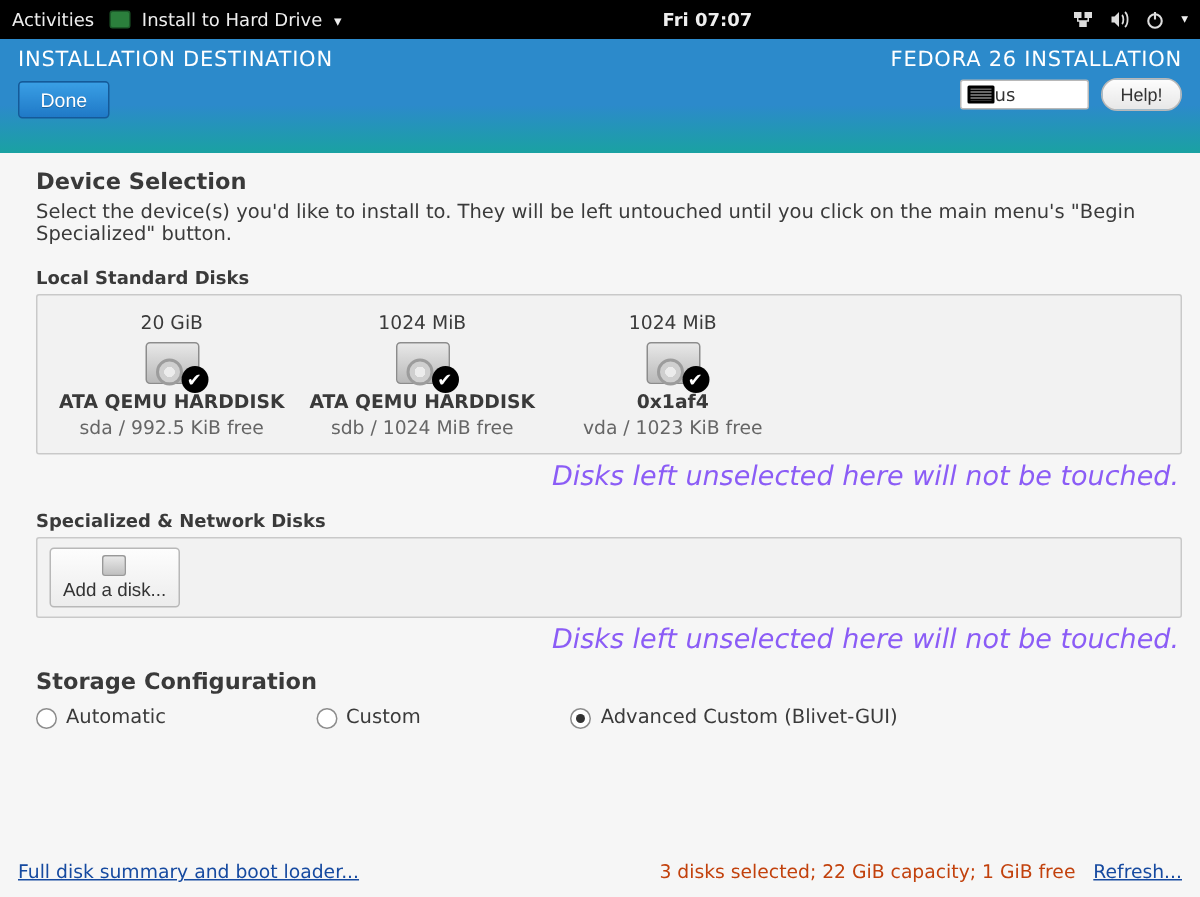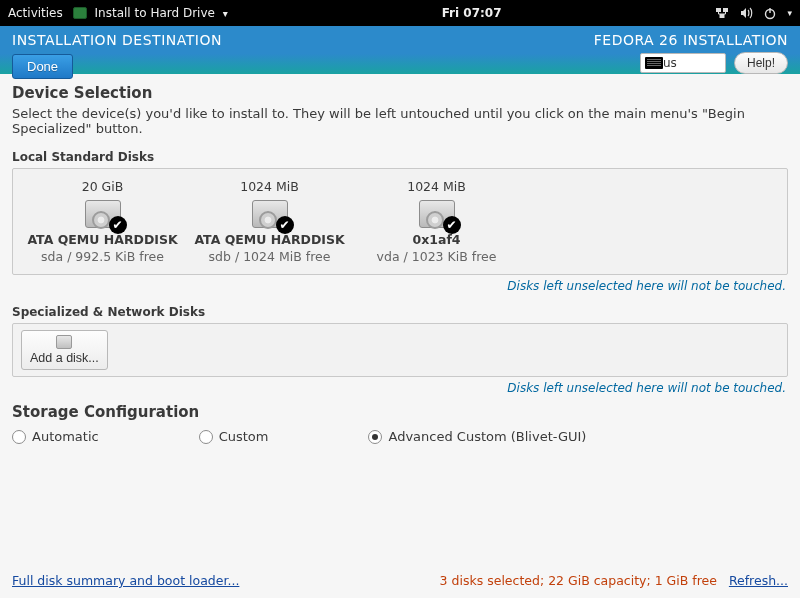--- a/index.html
+++ b/index.html
@@ -8,49 +8,49 @@
 
   
   .topbar { height:26px; background:#000; color:#eee; display:flex; align-items:center; padding:0 8px; font-size:12px; }
   .topbar .left { display:flex; align-items:center; gap:10px; }
   .topbar .center { flex:1; text-align:center; font-weight:600; }
   .topbar .right { display:flex; align-items:center; gap:10px; }
   .topbar .dd::after { content:"▾"; margin-left:4px; font-size:10px; }
   .topbar svg { display:block; }
 
   
-  .banner { height:48px; background:linear-gradient(to bottom,#2c8acb 0%,#2c8acb 58%,#1aa2a2 100%); color:#fff; display:flex; align-items:flex-start; justify-content:space-between; padding:6px 12px 0 12px; }
+  .banner { height:76px; background:linear-gradient(to bottom,#2c8acb 0%,#2c8acb 58%,#1aa2a2 100%); color:#fff; display:flex; align-items:flex-start; justify-content:space-between; padding:6px 12px 0 12px; }
   .banner .title { font-size:14px; letter-spacing:0.5px; }
   .banner .right-banner { text-align:right; display:flex; flex-direction:column; align-items:flex-end; gap:4px; }
   .banner .install-name { font-size:14px; letter-spacing:0.5px; }
   .banner .bbtns { display:flex; gap:8px; align-items:center; }
   .btn { background:linear-gradient(#fdfdfd,#e7e7e7); border:1px solid #b8b8b8; border-radius:11px; padding:3px 12px; font-size:12px; color:#333; cursor:pointer; }
   .btn-blue { background:linear-gradient(#3a9fe5,#1f79c7); border:1px solid #155a99; color:#fff; padding:4px 14px; border-radius:3px; text-shadow:0 1px rgba(0,0,0,0.25); cursor:pointer; font-size:13px; }
   .kbd-field { background:#fff; border:1px solid #b8b8b8; border-radius:2px; padding:2px 6px 2px 4px; display:flex; align-items:center; gap:0; width:86px; font-size:12px; color:#333; }
   .kbd-icon { width:18px; height:12px; background:#000; border-radius:1px; position:relative; }
   .kbd-icon::after { content:""; position:absolute; inset:2px; background:repeating-linear-gradient(to bottom,#fff,#fff 1px,#000 1px,#000 2px); opacity:.4; }
 
   
-  .body { flex:1; padding:6px 12px 6px 12px; overflow:hidden; display:flex; flex-direction:column; }
+  .body { flex:1; padding:6px 12px 6px 24px; overflow:hidden; display:flex; flex-direction:column; }
   h2.sec { font-size:15px; font-weight:600; margin:4px 0 2px 0; color:#3a3a3a; }
   .desc { font-size:13px; color:#3a3a3a; margin:2px 0 8px 0; }
   .group-label { font-size:12px; font-weight:600; color:#3a3a3a; margin:6px 0 4px 0; }
 
   .panel { border:1px solid #c9c9c9; background:#f2f2f2; border-radius:2px; padding:10px 12px; }
   .disks { display:flex; gap:12px; }
   .disk { flex:0 0 155px; text-align:center; font-size:12.5px; }
   .disk .size { color:#3a3a3a; margin-bottom:6px; }
   .disk .hd { width:36px; height:28px; margin:4px auto 4px; position:relative; }
   .disk .hd-body { position:absolute; inset:0; background:linear-gradient(#e8e8e8,#b9b9b9); border:1px solid #8c8c8c; border-radius:3px; }
   .disk .hd-body::after { content:""; position:absolute; left:6px; top:10px; width:14px; height:14px; border:2px solid #9c9c9c; border-radius:50%; background:radial-gradient(circle,#ececec 35%,#cfcfcf 36%); }
   .disk .hd-check { position:absolute; right:-6px; bottom:-6px; width:18px; height:18px; background:#000; border-radius:50%; display:flex; align-items:center; justify-content:center; color:#fff; font-size:12px; font-weight:bold; }
   .disk .name { font-weight:600; margin-top:2px; }
   .disk .sub { color:#666; margin-top:2px; }
 
-  .panel-note { text-align:right; font-size:12px; font-style:italic; color:#0369a1; margin:4px 2px 6px 0; }
+  .panel-note { text-align:right; font-size:18px; font-style:italic; color:#8b5cf6; margin:4px 2px 6px 0; }
 
   .adddisk { display:inline-flex; flex-direction:column; align-items:center; gap:2px; border:1px solid #b8b8b8; background:linear-gradient(#fdfdfd,#ececec); border-radius:3px; padding:4px 8px; cursor:pointer; font-size:12.5px; color:#333; }
   .adddisk .icon { width:16px; height:14px; background:linear-gradient(#e8e8e8,#c0c0c0); border:1px solid #999; border-radius:2px; display:inline-block; }
 
   .radios { display:flex; gap:100px; margin-top:6px; font-size:13px; }
   .radio { display:flex; align-items:center; gap:6px; cursor:pointer; }
   .radio .dot { width:14px; height:14px; border:1px solid #8c8c8c; border-radius:50%; background:#fff; display:inline-flex; align-items:center; justify-content:center; }
   .radio.selected .dot::after { content:""; width:6px; height:6px; border-radius:50%; background:#333; }
 
   

